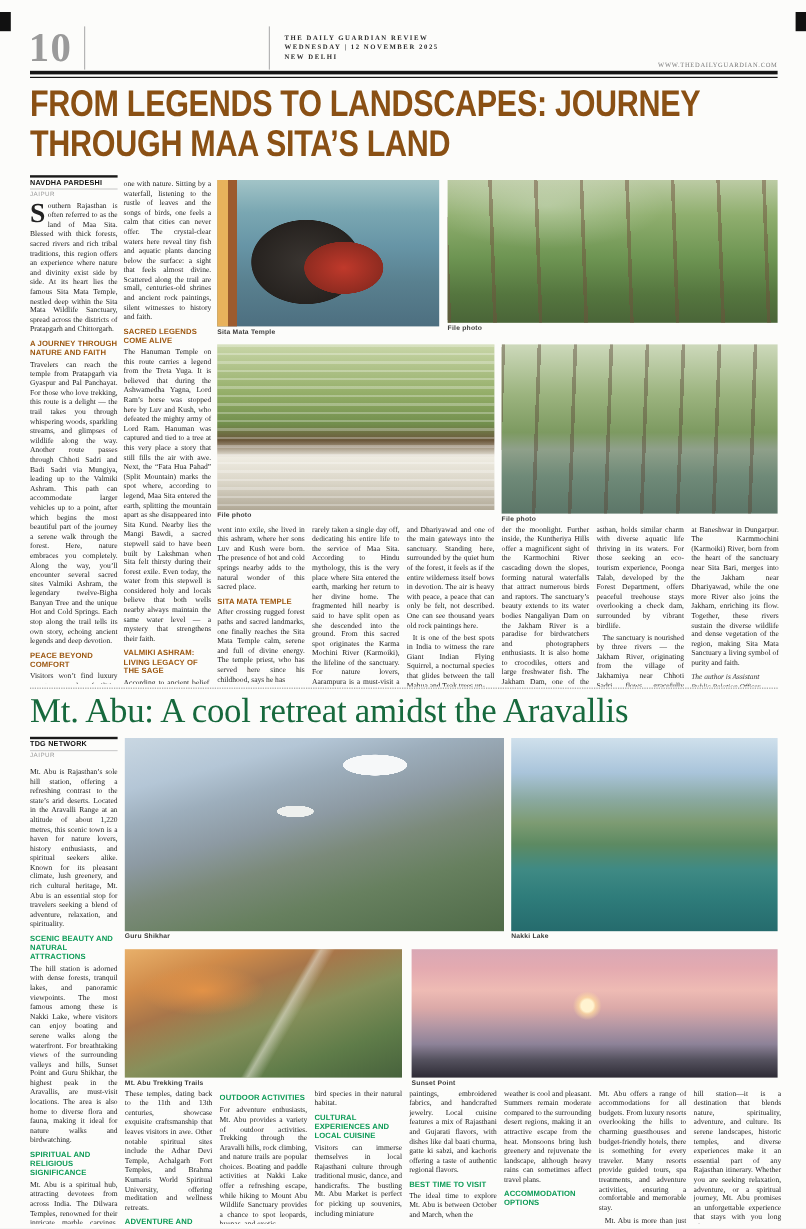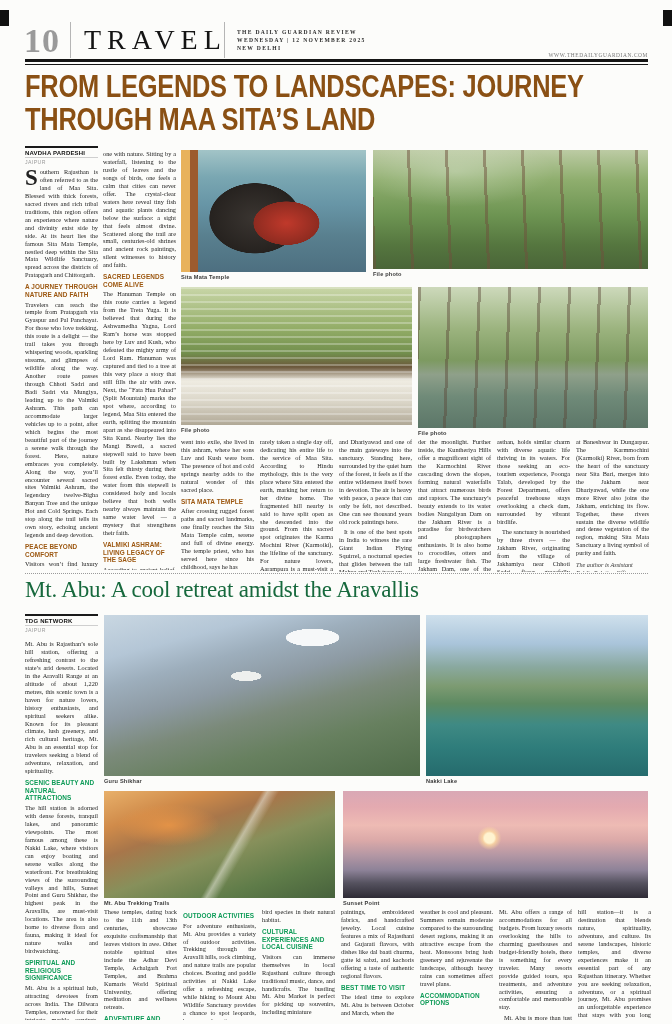--- a/index.html
+++ b/index.html
@@ -14,21 +14,21 @@
   #section-title{left:84px;top:24px;font-size:28px;letter-spacing:6px;color:#141414;}
   .masthead{left:237px;top:28px;font-size:5.6px;font-weight:bold;letter-spacing:1.3px;color:#2e2e2e;line-height:8px;}
   #website{right:24px;top:52px;font-size:5.4px;letter-spacing:.6px;color:#777;}
   .hrule-thick{left:25px;width:623px;height:3px;background:#151515;}
   .hrule-thin{left:25px;width:623px;height:1px;background:#151515;}
 
   
   #headline1{left:25px;top:70px;width:700px;transform:scaleX(.82);transform-origin:left top;
     font-family:"Liberation Sans",sans-serif;font-weight:bold;font-size:31px;line-height:33px;
     color:#8a5014;letter-spacing:-.3px;}
-  #headline2{left:25px;top:577px;font-size:23px;color:#17693d;letter-spacing:-.2px;}
+  #headline2{left:25px;top:577px;font-size:29px;color:#17693d;letter-spacing:-.2px;}
 
   .dotted-divider{left:25px;width:623px;border-top:1px dotted #9a9a9a;height:0;}
 
   
   .byline{width:73px;font-family:"Liberation Sans",sans-serif;}
   .byline .author{display:block;border-top:2px solid #1a1a1a;padding-top:2px;border-bottom:1px solid #cfcfcf;
     padding-bottom:1px;font-size:6px;font-weight:bold;color:#111;letter-spacing:.2px;}
   .byline .location{display:block;padding-top:1px;font-size:5.2px;color:#9a9a9a;letter-spacing:.4px;}
 
   
@@ -80,21 +80,20 @@
 </head>
 <body>
 
 <div id="page">
 
   <div class="corner-mark" style="left:0;"></div>
   <div class="corner-mark" style="right:0;"></div>
 
   <div class="abs" id="page-number">10</div>
   <div class="vrule" style="left:70px;top:22px;height:36px;"></div>
-  <div class="abs" id="section-title">TRAVEL</div>
   <div class="vrule" style="left:224px;top:22px;height:36px;"></div>
   <div class="abs masthead">
     <div>THE DAILY GUARDIAN REVIEW</div>
     <div>WEDNESDAY | 12 NOVEMBER 2025</div>
     <div>NEW DELHI</div>
   </div>
   <div class="abs" id="website">WWW.THEDAILYGUARDIAN.COM</div>
   <div class="abs hrule-thick" style="top:59px;"></div>
   <div class="abs hrule-thin" style="top:64px;"></div>
 

